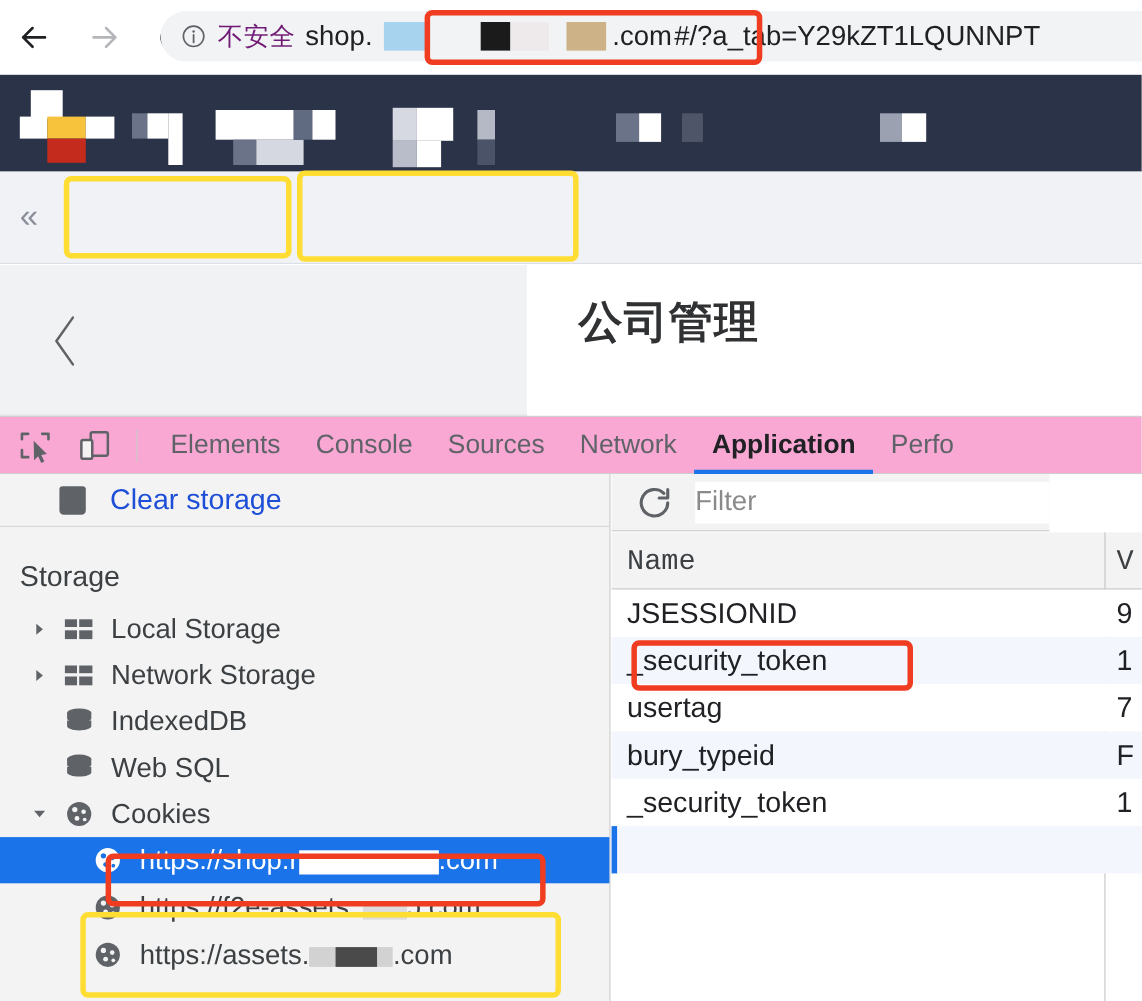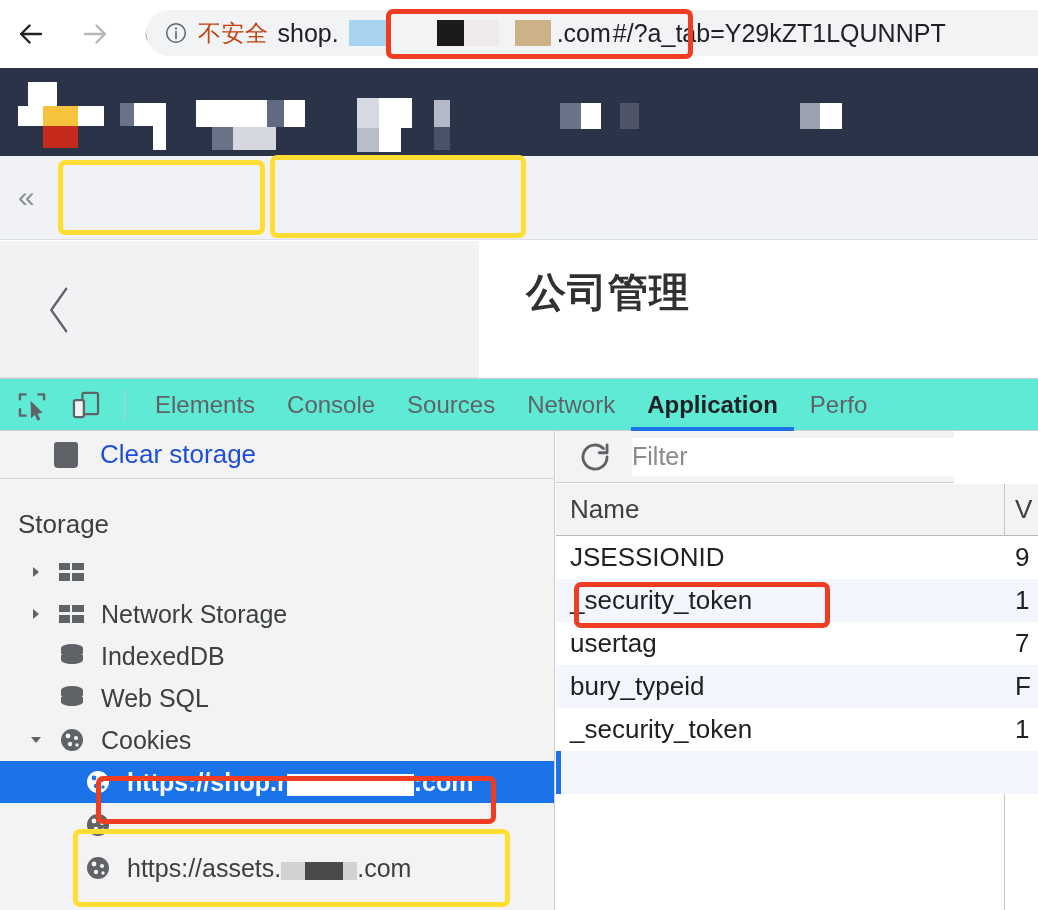--- a/index.html
+++ b/index.html
@@ -24,21 +24,21 @@
   }
   .nav-btn svg { display: block; }
   .omnibox {
     position: absolute; left: 146px; top: 10px;
     height: 46px; width: 1100px;
     background: #f1f3f4; border-radius: 24px;
     display: flex; align-items: center;
   }
   .info-icon { margin-left: 18px; width: 24px; height: 24px; flex: 0 0 auto; }
   .not-secure {
-    font-size: 23px; color: #c2410c; margin-left: 10px;
+    font-size: 23px; color: #701a75; margin-left: 10px;
     white-space: nowrap; letter-spacing: 0.5px;
   }
   .url-wrap {
     display: flex; align-items: flex-start; margin-left: 9px;
     font-size: 25px; color: #202124; white-space: nowrap;
   }
   .url-host { display: flex; align-items: center; }
   .redact { display: inline-block; height: 26px; vertical-align: middle; }
   .url-rest { font-size: 25px; color: #202124; margin-left: 2px; }
 
@@ -102,21 +102,21 @@
   }
 
   
   .devtools {
     position: absolute; left: 0; top: 378px; width: 1038px; height: 532px;
     background: #ffffff;
     border-top: 1px solid #cdcdcd;
   }
   .dt-toolbar {
     position: absolute; left: 0; top: 0; width: 1038px; height: 52px;
-    background: #5eead4; border-bottom: 1px solid #cdcdcd;
+    background: #f9a8d4; border-bottom: 1px solid #cdcdcd;
     display: flex; align-items: center;
   }
   .dt-icon-btn {
     width: 44px; height: 44px; margin-left: 10px;
     display: flex; align-items: center; justify-content: center;
   }
   .dt-sep {
     width: 1px; height: 30px; background: #c9c9c9; margin: 0 14px 0 16px;
   }
   .dt-tab {
@@ -153,21 +153,21 @@
   .tree-arrow {
     width: 20px; margin-left: 26px; flex: 0 0 auto;
     display: flex; align-items: center; justify-content: center;
   }
   .tree-icon {
     width: 30px; height: 26px; margin-left: 12px; flex: 0 0 auto;
     display: flex; align-items: center;
   }
   .tree-label { font-size: 25px; color: #3c4043; margin-left: 13px; white-space: nowrap; }
   .tree-item.selected { background: #1a73e8; }
-  .tree-item.selected .tree-label { color: #ffffff; font-weight: bold; }
+  .tree-item.selected .tree-label { color: #ffffff; }
 
   .dt-split-right {
     position: absolute; left: 556px; top: 52px; width: 482px; height: 480px;
     background: #ffffff;
   }
   .filter-bar {
     position: absolute; left: 0; top: 0; width: 398px; height: 52px;
     background: #f3f3f3; border-bottom: 1px solid #cdcdcd;
     display: flex; align-items: center;
   }
@@ -178,21 +178,21 @@
     font-size: 25px; color: #3c4043;
     font-family: "Liberation Sans", sans-serif;
   }
   .filter-input::placeholder { color: #8a8a8a; }
 
   .table-head {
     position: absolute; left: 0; top: 53px; width: 482px; height: 52px;
     background: #f3f3f3; border-bottom: 1px solid #b9b9b9;
     display: flex; align-items: center;
   }
-  .th { font-size: 26px; color: #3c4043; }
+  .th { font-size: 26px; color: #3c4043; font-family: Liberation Mono, monospace; }
   .th-name { margin-left: 14px; }
   .col-divider {
     position: absolute; top: 53px; width: 1px; height: 480px; background: #c4c4c4;
   }
   .trow {
     position: absolute; left: 0; width: 482px; height: 43px;
     display: flex; align-items: center;
   }
   .trow.odd { background: #f3f6fd; }
   .trow.even { background: #ffffff; }
@@ -351,20 +351,21 @@
               </svg>
             </span>
             <span class="tree-icon">
               <svg width="28" height="24" viewBox="0 0 28 24">
                 <rect x="1" y="3" width="11" height="7" fill="#5f6368"></rect>
                 <rect x="14" y="3" width="12" height="7" fill="#5f6368"></rect>
                 <rect x="1" y="13" width="11" height="8" fill="#5f6368"></rect>
                 <rect x="14" y="13" width="12" height="8" fill="#5f6368"></rect>
               </svg>
             </span>
+            <span class="tree-label">Local Storage</span>
           </div>
           <div class="tree-item" style="top: 162px;">
             <span class="tree-arrow">
               <svg width="16" height="16" viewBox="0 0 16 16">
                 <path d="M5 3l6 5-6 5z" fill="#5f6368"></path>
               </svg>
             </span>
             <span class="tree-icon">
               <svg width="28" height="24" viewBox="0 0 28 24">
                 <rect x="1" y="3" width="11" height="7" fill="#5f6368"></rect>
@@ -431,20 +432,21 @@
             <span class="tree-arrow" style="margin-left:52px;"></span>
             <span class="tree-icon">
               <svg width="28" height="26" viewBox="0 0 28 26">
                 <circle cx="14" cy="13" r="11" fill="#5f6368"></circle>
                 <circle cx="10" cy="9" r="2.4" fill="#f3f3f3"></circle>
                 <circle cx="18" cy="11" r="2.1" fill="#f3f3f3"></circle>
                 <circle cx="12" cy="17" r="2.2" fill="#f3f3f3"></circle>
                 <circle cx="19" cy="18" r="1.7" fill="#f3f3f3"></circle>
               </svg>
             </span>
+            <span class="tree-label"><span>https://f2e-assets.</span><span style="position:relative;display:inline-block;width:46px;height:24px;vertical-align:middle;"><span style="position:absolute;left:6px;top:6px;width:40px;height:16px;background:#dcdcdc;"></span></span><span>ɔ.com</span></span>
           </div>
           <div class="tree-item" style="top: 416px;">
             <span class="tree-arrow" style="margin-left:52px;"></span>
             <span class="tree-icon">
               <svg width="28" height="26" viewBox="0 0 28 26">
                 <circle cx="14" cy="13" r="11" fill="#5f6368"></circle>
                 <circle cx="10" cy="9" r="2.4" fill="#f3f3f3"></circle>
                 <circle cx="18" cy="11" r="2.1" fill="#f3f3f3"></circle>
                 <circle cx="12" cy="17" r="2.2" fill="#f3f3f3"></circle>
                 <circle cx="19" cy="18" r="1.7" fill="#f3f3f3"></circle>

